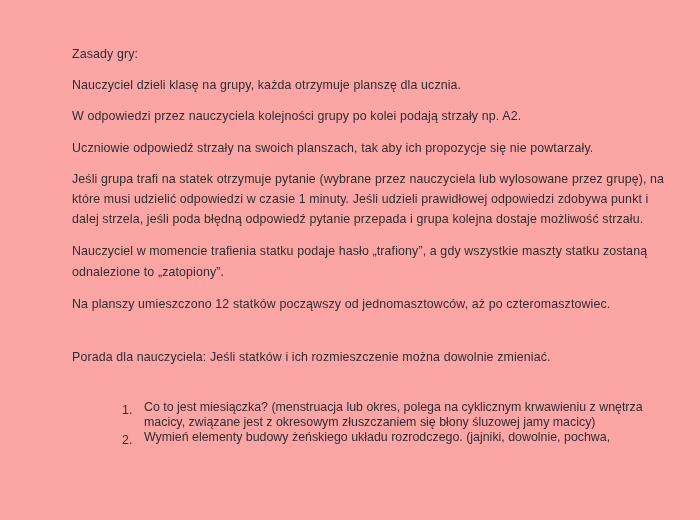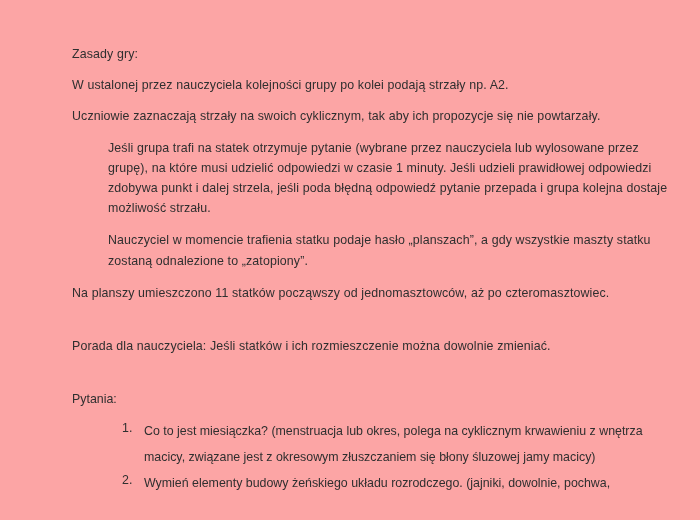--- a/index.html
+++ b/index.html
@@ -37,42 +37,41 @@
     line-height: 20.2px;
     margin: 0 0 11px 0;
     text-align: left;
     color: #2f2f2f;
     letter-spacing: 0.01em;
   }
 
   
   .para.block {
     margin-bottom: 12px;
-    margin-left: 36px;
   }
   .spacer-md { height: 22px; }
 
   .q-heading {
     font-size: 12.4px;
     line-height: 20.2px;
     margin: 0 0 9px 0;
     color: #2f2f2f;
   }
 
   ol.q-list {
     margin: 0;
     padding: 0 0 0 50px;
     list-style: none;
     counter-reset: qitem;
   }
 
   ol.q-list > li {
     position: relative;
     font-size: 12.4px;
-    line-height: 26px;
+    line-height: 15px;
     color: #2f2f2f;
     margin: 0 0 0 0;
     padding-left: 22px;
     counter-increment: qitem;
   }
 
   ol.q-list > li::before {
     content: counter(qitem) ".";
     position: absolute;
     left: 0;
@@ -85,38 +84,38 @@
   }
 </style>
 </head>
 <body>
 
 <div class="page">
   <div class="doc-body">
 
     <p class="para">Zasady gry:</p>
 
+    <p class="para">Nauczyciel dzieli klasę na grupy, każda otrzymuje planszę dla ucznia.</p>
 
-    <p class="para">W ustalonej przez nauczyciela kolejności grupy po kolei podają strzały np. A2.</p>
+    <p class="para">W odpowiedzi przez nauczyciela kolejności grupy po kolei podają strzały np. A2.</p>
 
-    <p class="para">Uczniowie zaznaczają strzały na swoich cyklicznym, tak aby ich propozycje się nie powtarzały.</p>
+    <p class="para">Uczniowie odpowiedź strzały na swoich planszach, tak aby ich propozycje się nie powtarzały.</p>
 
     <p class="para block">Jeśli grupa trafi na statek otrzymuje pytanie (wybrane przez nauczyciela lub wylosowane przez grupę), na które musi udzielić odpowiedzi w czasie 1 minuty. Jeśli udzieli prawidłowej odpowiedzi zdobywa punkt i dalej strzela, jeśli poda błędną odpowiedź pytanie przepada i grupa kolejna dostaje możliwość strzału.</p>
 
-    <p class="para block">Nauczyciel w momencie trafienia statku podaje hasło „planszach”, a gdy wszystkie maszty statku zostaną odnalezione to „zatopiony”.</p>
+    <p class="para block">Nauczyciel w momencie trafienia statku podaje hasło „trafiony”, a gdy wszystkie maszty statku zostaną odnalezione to „zatopiony”.</p>
 
-    <p class="para">Na planszy umieszczono 11 statków począwszy od jednomasztowców, aż po czteromasztowiec.</p>
+    <p class="para">Na planszy umieszczono 12 statków począwszy od jednomasztowców, aż po czteromasztowiec.</p>
 
     <div class="spacer-md"></div>
 
     <p class="para">Porada dla nauczyciela: Jeśli statków i ich rozmieszczenie można dowolnie zmieniać.</p>
 
     <div class="spacer-md"></div>
 
-    <p class="q-heading">Pytania:</p>
 
     <ol class="q-list">
       <li>Co to jest miesiączka? (menstruacja lub okres, polega na cyklicznym krwawieniu z wnętrza macicy, związane jest z okresowym złuszczaniem się błony śluzowej jamy macicy)</li>
       <li>Wymień elementy budowy żeńskiego układu rozrodczego. (jajniki, dowolnie, pochwa,</li>
     </ol>
 
   </div>
 </div>
 
 </body></html>

